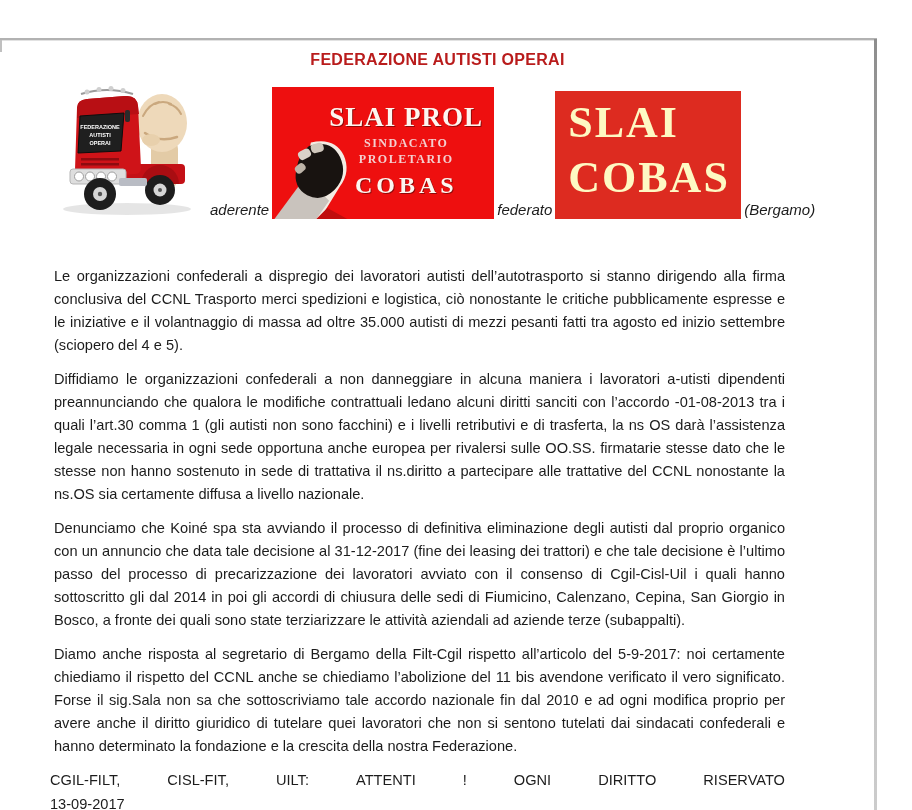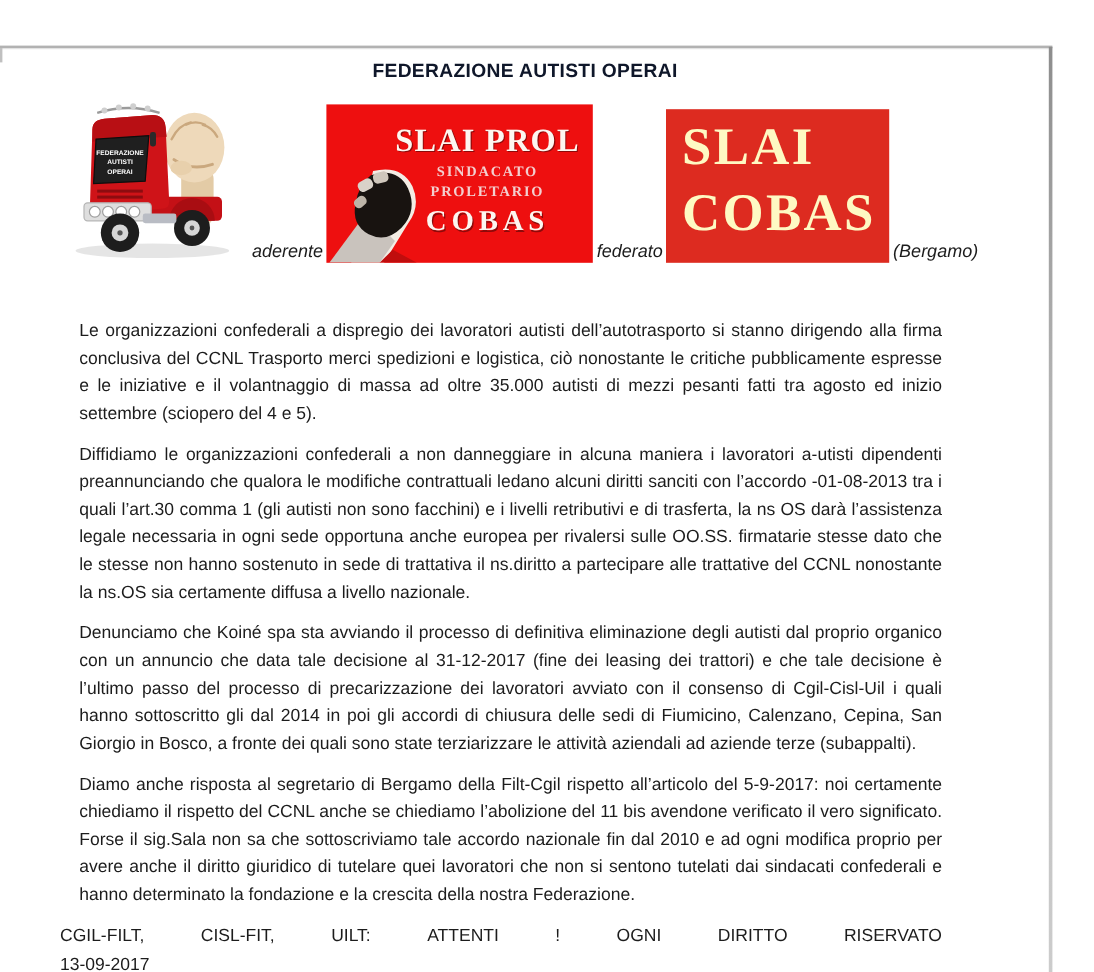--- a/index.html
+++ b/index.html
@@ -30,21 +30,21 @@
     background: linear-gradient(#8d8d8d, #b5b5b5 40%, #cccccc);
   }
   .content { position: absolute; top: 38px; left: 0; width: 875px; }
 
   .doc-title {
     margin-top: 13px;
     text-align: center;
     font-size: 16px;
     font-weight: bold;
     letter-spacing: 0.3px;
-    color: #0f172a;
+    color: #b91c1c;
   }
 
   
   .masthead {
     display: flex;
     align-items: flex-end;
     margin: 9px 0 0 55px;
     height: 141px;
   }
   .truck-wrap { width: 152px; height: 141px; }
@@ -95,21 +95,21 @@
     font-size: 44px; font-weight: bold; line-height: 55px; letter-spacing: 2px;
   }
 
   
   .body-text {
     margin: 46px 90px 0 50px;
     font-size: 14.6px;
     line-height: 23px;
     text-align: justify;
   }
-  .body-text p { margin: 0 0 11px 16px; }
+  .body-text p { margin: 0 0 11px 4px; }
 
   .closing { margin: 2px 90px 0 50px; font-size: 14.6px; line-height: 23px; }
   .closing-line { display: flex; justify-content: space-between; }
   .closing-line span { white-space: nowrap; }
   .closing-date { margin-top: 1px; }
 </style>
 </head>
 <body>
 
 <div class="page">

